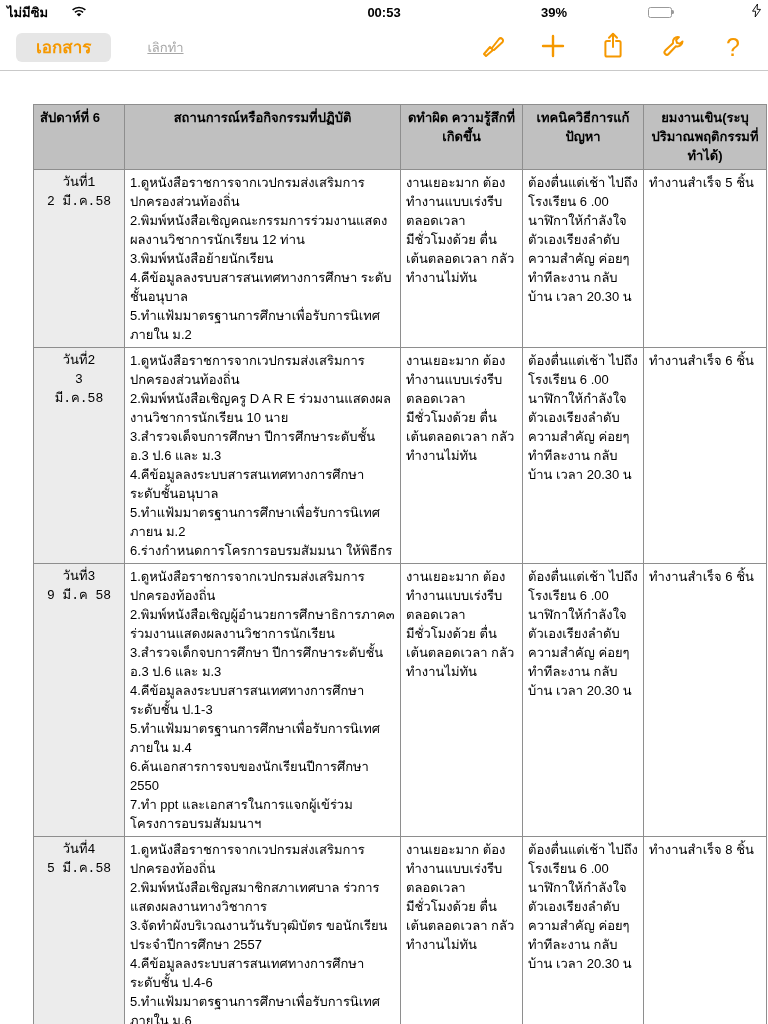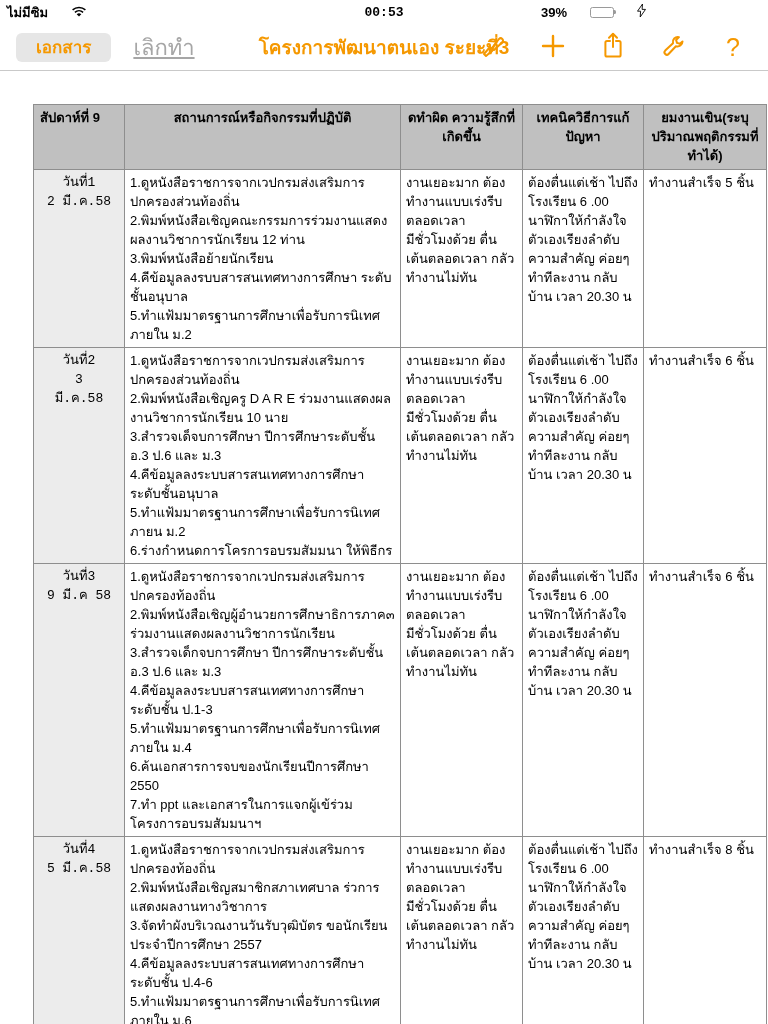--- a/index.html
+++ b/index.html
@@ -7,22 +7,22 @@
   body { font-family: "Liberation Sans", "DejaVu Sans", sans-serif; color: #000; }
 
   .screen { width: 768px; height: 1024px; position: relative; background: #fff; }
 
   
   .status-bar {
     height: 24px; display: flex; align-items: center; justify-content: space-between;
     padding: 0 7px; font-size: 13px; font-weight: 600; background: #fff;
   }
   .status-left, .status-right { display: flex; align-items: center; gap: 23px; width: 220px; }
-  .status-right { justify-content: flex-start; }
-  .status-center { font-weight: 700; font-family: Liberation Mono, monospace; }
+  .status-right { justify-content: space-between; }
+  .status-center { font-weight: 700; }
   .wifi-svg { display: inline-block; margin-top: 2px; }
   .battery {
     position: relative; width: 24px; height: 11px; border: 1px solid #9a9a9a;
     border-radius: 2.5px; padding: 1px; display: inline-block;
   }
   .battery-fill { height: 100%; width: 40%; background: #53d769; border-radius: 1px; }
   .battery-nub {
     position: absolute; right: -3px; top: 2.5px; width: 2px; height: 4px;
     background: #9a9a9a; border-radius: 0 1.5px 1.5px 0;
   }
@@ -30,22 +30,22 @@
   
   .toolbar {
     height: 47px; position: relative; display: flex; align-items: center;
     padding: 0 16px; background: #fff; border-bottom: 1px solid #c9c9c9;
   }
   .docs-chip {
     background: #e6e6e6; color: #F59800; font-weight: 700; font-size: 17px;
     border: none; border-radius: 6px; padding: 6px 20px; line-height: 1;
   }
   .undo-btn {
-    background: none; border: none; color: #a6a6a6; font-size: 22px;
-    margin-left: 22px; text-decoration: underline;
+    background: none; border: none; color: #a6a6a6; font-size: 13px;
+    margin-left: 36px; text-decoration: underline;
   }
   .doc-title {
     position: absolute; left: 50%; top: 50%; transform: translate(-50%, -50%);
     color: #F59800; font-size: 19px; font-weight: 700; white-space: nowrap;
   }
   .toolbar-right { margin-left: auto; display: flex; align-items: center; gap: 30px; padding-right: 4px; }
   .icon-btn { background: none; border: none; width: 30px; height: 30px;
     display: flex; align-items: center; justify-content: center; }
   .help-glyph { color: #F59800; font-size: 25px; font-weight: 400; line-height: 1; }
 
@@ -88,21 +88,20 @@
         <svg width="9" height="13" viewBox="0 0 9 13">
           <path d="M5.5 0 L0.5 7.2 H3.6 L3.2 13 L8.5 5.4 H5.1 Z" fill="none" stroke="#000" stroke-width="0.9"></path>
         </svg>
       </span>
     </div>
   </div>
 
   <div class="toolbar">
     <button class="docs-chip">เอกสาร</button>
     <button class="undo-btn">เลิกทำ</button>
-    <div class="doc-title">โครงการพัฒนาตนเอง ระยะที่3</div>
     <div class="toolbar-right">
       <button class="icon-btn">
         <span>
           <svg width="26" height="26" viewBox="0 0 26 26" fill="none" stroke="#F59800" stroke-width="2" stroke-linejoin="round" stroke-linecap="round">
             <path d="M4 21 L10 14 L13 17 L6 23 Z"></path>
             <path d="M12 15 L19 6 a2.3 2.3 0 0 1 3.4 3.2 L14 17"></path>
           </svg>
         </span>
       </button>
       <button class="icon-btn">
@@ -139,21 +138,21 @@
     <table class="report">
       <colgroup>
         <col style="width:91px">
           <col style="width:276px">
           <col style="width:122px">
           <col style="width:121px">
           <col style="width:123px">
       </colgroup>
       <tbody>
           <tr style="height:65px">
-        <th class="hdr first">สัปดาห์ที่ 9</th>
+        <th class="hdr first">สัปดาห์ที่ 6</th>
         <th class="hdr">สถานการณ์หรือกิจกรรมที่ปฏิบัติ</th>
         <th class="hdr">ดทำผิด ความรู้สึกที่เกิดขึ้น</th>
         <th class="hdr">เทคนิควิธีการแก้ปัญหา</th>
         <th class="hdr">ยมงานเขิน(ระบุปริมาณพฤติกรรมที่ทำได้)</th>
       </tr>
       <tr style="height:140px">
         <td class="date-cell">วันที่1
 2 มี.ค.58</td>
         <td class="text-cell">1.ดูหนังสือราชการจากเวปกรมส่งเสริมการปกครองส่วนท้องถิ่น
 2.พิมพ์หนังสือเชิญคณะกรรมการร่วมงานแสดงผลงานวิชาการนักเรียน 12 ท่าน

